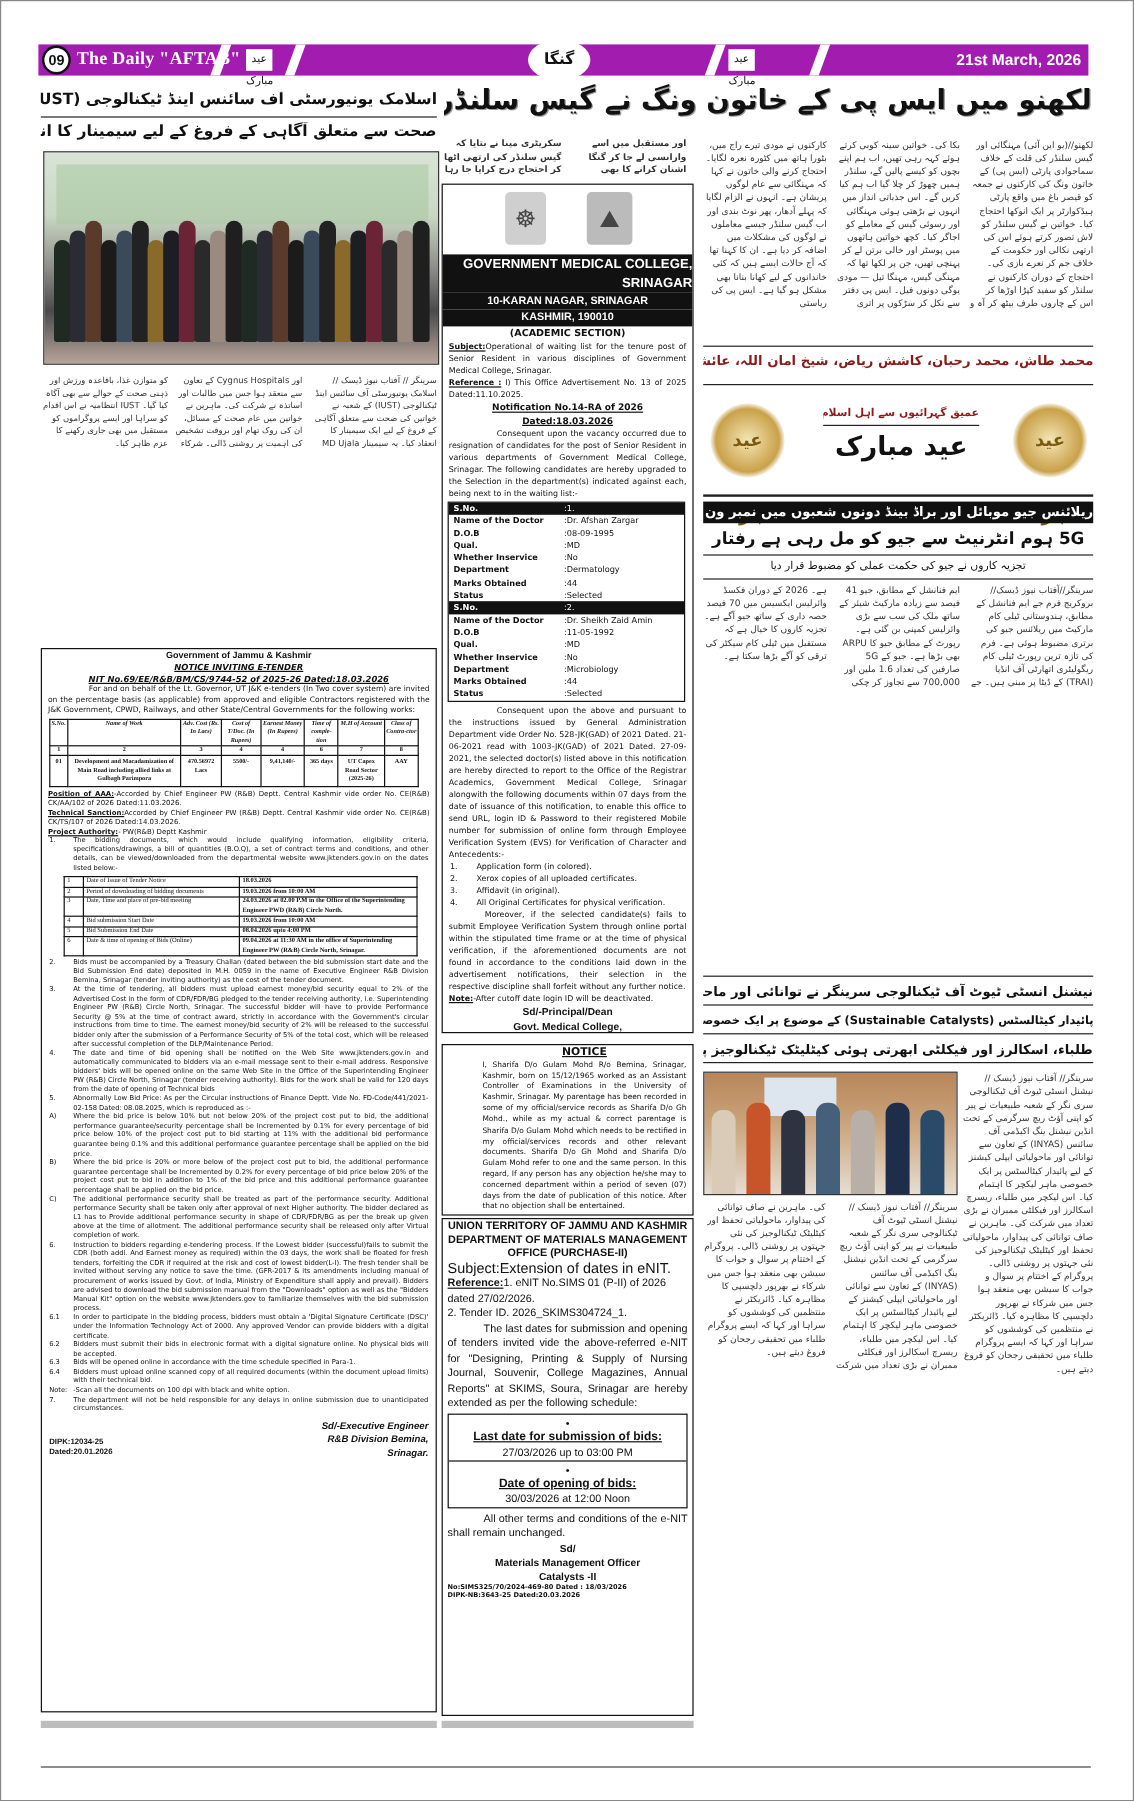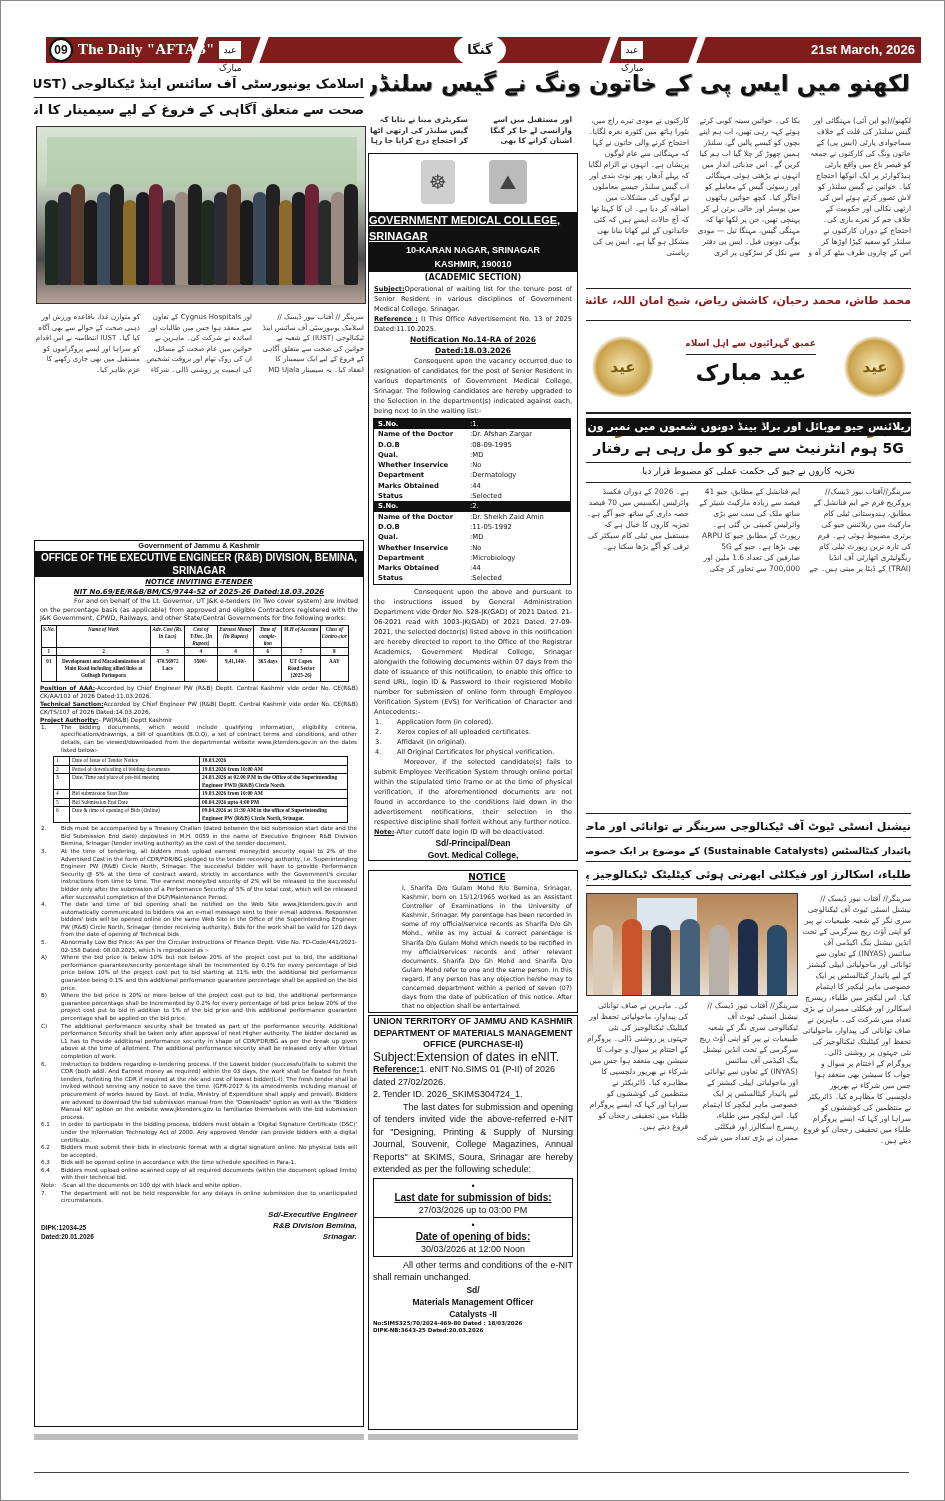--- a/index.html
+++ b/index.html
@@ -2,21 +2,21 @@
 <html><head>
 <meta charset="utf-8">
 <style>
   * { box-sizing: border-box; margin: 0; padding: 0; }
   html, body { width: 945px; height: 1501px; background: #fff; overflow: hidden; }
   body { font-family: "DejaVu Sans", sans-serif; color: #111; position: relative; }
   .frame { position: absolute; left: 0; top: 0; width: 945px; height: 1501px; border: 1px solid #888; }
   .page { position: absolute; left: 30px; top: 0; width: 885px; height: 1501px; }
 
   
-  .masthead { position: absolute; left: 16px; top: 37px; width: 875px; height: 26px; background: #7f1d1d; color: #fff; }
+  .masthead { position: absolute; left: 2px; top: 37px; width: 875px; height: 26px; background: #a21caf; color: #fff; }
   .mh-num { position: absolute; left: 3px; top: 1px; width: 24px; height: 24px; border-radius: 50%; background: #fff; color: #111; border: 2px solid #111; font: bold 12px "Liberation Sans", sans-serif; text-align: center; line-height: 20px; }
   .mh-title { position: absolute; left: 32px; top: 4px; font: bold 15px "Liberation Serif", serif; letter-spacing: 0.2px; }
   .mh-slash { position: absolute; top: 0; width: 8px; height: 26px; background: #fff; transform: skewX(-20deg); }
   .mh-eid { position: absolute; top: 4px; width: 22px; height: 18px; background: #fff; color: #111; font-size: 9px; text-align: center; line-height: 18px; }
   .mh-logo { position: absolute; left: 408px; top: -4px; width: 52px; height: 34px; border-radius: 50%; background: #fff; color: #111; font-size: 13px; font-weight: bold; text-align: center; line-height: 34px; }
   .mh-date { position: absolute; right: 6px; top: 5px; font: bold 13px "Liberation Sans", sans-serif; }
 
   .urdu { direction: rtl; text-align: right; font-family: "DejaVu Sans", sans-serif; }
   .rule { position: absolute; height: 1px; background: #222; }
   .thick { height: 2px; }
@@ -32,21 +32,21 @@
   .photo-catal { left: 7px; top: 957px; width: 207px; height: 105px; background: linear-gradient(#b8865a 0%, #c9a27a 40%, #e7ddd0 100%); }
   .photo-catal .p { position: absolute; bottom: 0; width: 20px; border-radius: 9px 9px 0 0; }
 
   .col-text { position: absolute; font-size: 7px; line-height: 10.5px; color: #333; overflow: hidden; }
 
   
   .box { position: absolute; border: 1.5px solid #111; background: #fff; overflow: hidden; }
   .gmc { left: 338px; top: 153px; width: 210px; height: 708px; }
   .gmc-emblems { height: 58px; position: relative; }
   .emblem { position: absolute; top: 6px; width: 34px; height: 44px; border-radius: 4px; background: #cfcfcf; text-align: center; font-size: 20px; line-height: 44px; color: #444; }
-  .black-band { background: #111; color: #fff; text-align: left; font: bold 11px "Liberation Sans", sans-serif; line-height: 16px; text-decoration: underline; }
+  .black-band { background: #111; color: #fff; text-align: right; font: bold 11px "Liberation Sans", sans-serif; line-height: 16px; }
   .gmc-addr { background: #111; color: #fff; text-align: center; font: bold 9px "Liberation Sans", sans-serif; line-height: 12px; padding-bottom: 2px; }
   .ctr { text-align: center; }
   .small { font-size: 6.6px; line-height: 10px; }
   .bold { font-weight: bold; }
   .u { text-decoration: underline; }
   .jus { text-align: justify; }
   .p6 { padding: 0 5px; }
   .kv { display: flex; font-size: 6.8px; line-height: 10.3px; font-weight: bold; padding: 0 4px; }
   .kv .k { width: 92px; }
   .kv .v { font-weight: normal; }
@@ -321,21 +321,20 @@
     <div class="body jus" style="text-indent:30px">All other terms and conditions of the e-NIT shall remain unchanged.</div>
     <div class="sign">Sd/</div>
     <div class="sign">Materials Management Officer</div>
     <div class="sign">Catalysts -II</div>
     <div class="tiny">No:SIMS325/70/2024-469-80 Dated : 18/03/2026</div>
     <div class="tiny">DIPK-NB:3643-25 Dated:20.03.2026</div>
   </div>
 
   <div class="box tender">
     <div class="gov">Government of Jammu &amp; Kashmir</div>
-    <div class="band">OFFICE OF THE EXECUTIVE ENGINEER (R&amp;B) DIVISION, BEMINA, SRINAGAR</div>
     <div class="ctr bold u" style="font-size:7px;line-height:10px;font-style:italic">NOTICE INVITING E-TENDER</div>
     <div class="ctr bold u" style="font-size:7px;line-height:10px;font-style:italic">NIT No.69/EE/R&amp;B/BM/CS/9744-52 of 2025-26 Dated:18.03.2026</div>
     <div class="jus p6" style="font-size:6.3px;line-height:8.6px;text-indent:34px">For and on behalf of the Lt. Governor, UT J&amp;K e-tenders (In Two cover system) are invited on the percentage basis (as applicable) from approved and eligible Contractors registered with the J&amp;K Government, CPWD, Railways, and other State/Central Governments for the following works:</div>
     <table class="works">
       <thead>
           <tr id="works-head">
             <th style="font-style: italic;">S.No.</th>
             <th style="font-style: italic;">Name of Work</th>
             <th style="font-style: italic;">Adv. Cost (Rs. In Lacs)</th>
             <th style="font-style: italic;">Cost of T/Doc. (In Rupees)</th>

